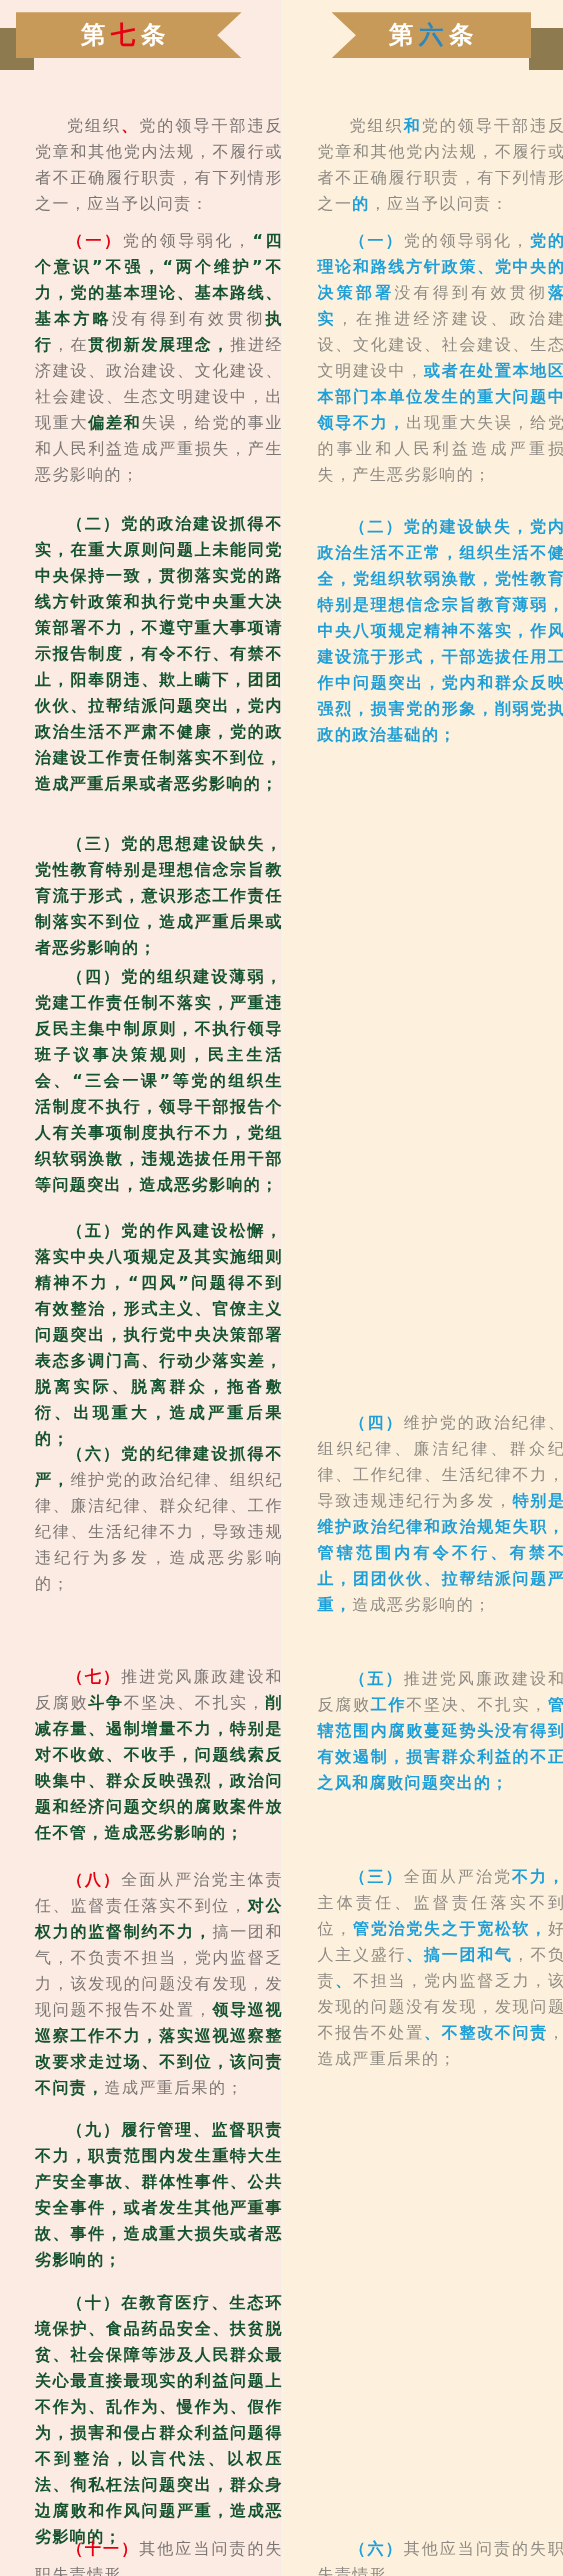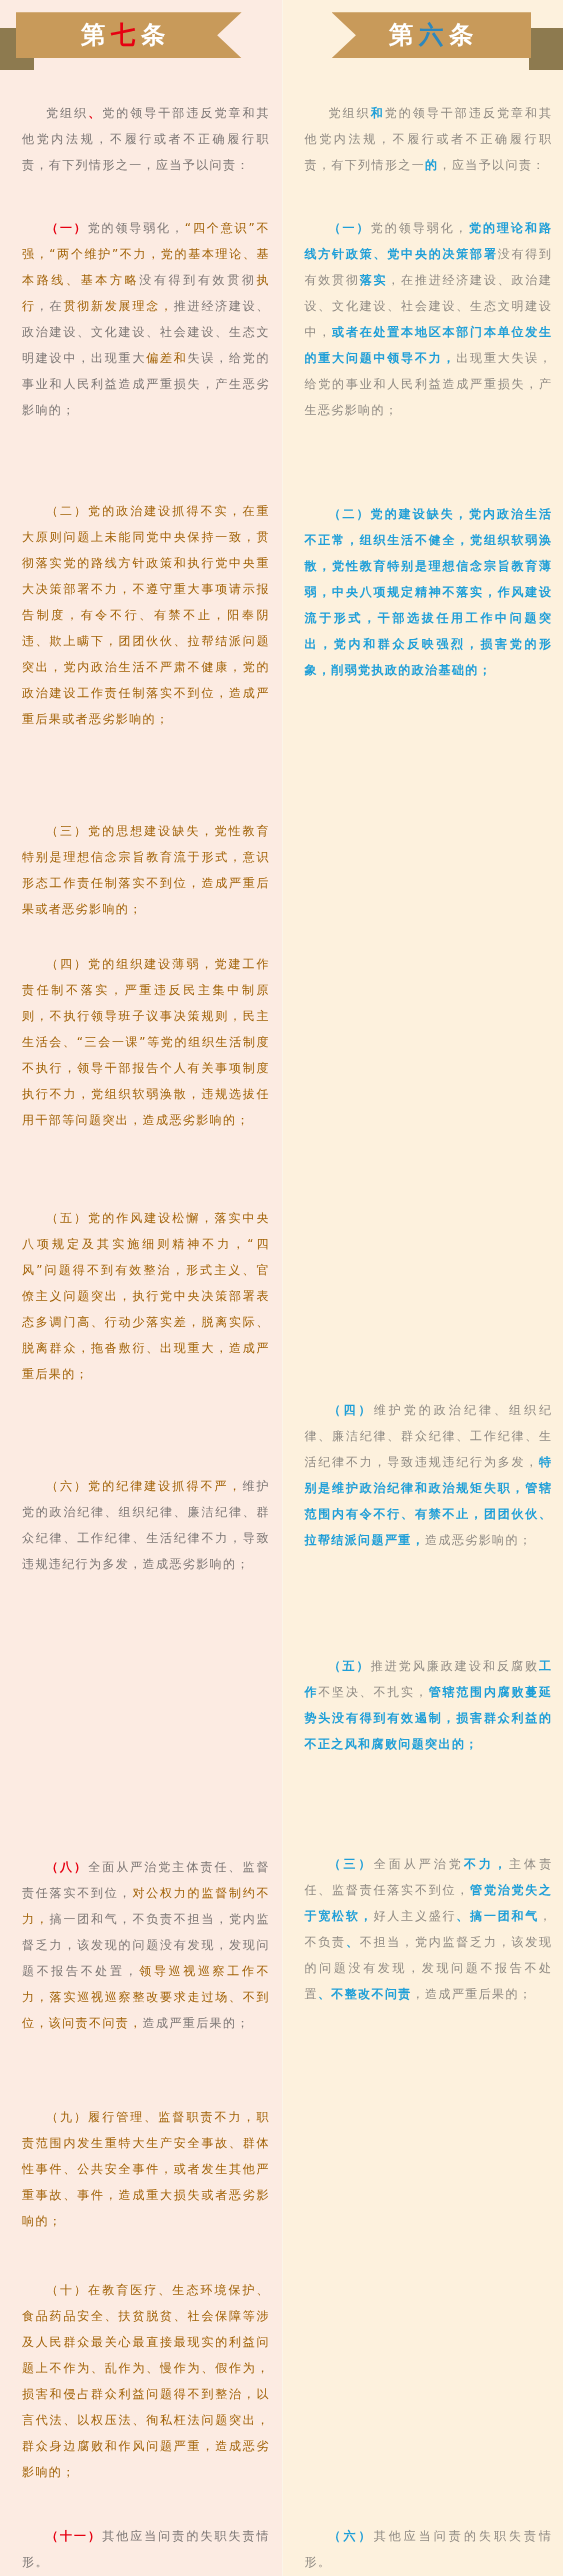--- a/index.html
+++ b/index.html
@@ -18,27 +18,27 @@
         color:#ffffff;font-size:24.4px;font-weight:700;letter-spacing:5.6px;
         display:flex;align-items:center;justify-content:center;}
   .band-left{left:16px;width:220px;padding-right:5.6px;
         clip-path:polygon(0 0,100% 0,calc(100% - 24.4px) 50%,100% 100%,0 100%);}
   .band-right{left:49px;width:194px;padding-left:5.6px;
         clip-path:polygon(0 0,100% 0,100% 100%,0 100%,24.4px 50%);}
   .col-left .band .num{color:#e60012;}
   .col-right .band .num{color:#2d87bc;}
 
   
-  .para{position:absolute;left:0;margin:5px;padding:0 17px;width:248px;
-        font-size:12px;line-height:26px;letter-spacing:1.4px;
+  .para{position:absolute;left:0;margin:18px;padding:0 17px;width:248px;
+        font-size:16px;line-height:26px;letter-spacing:1.4px;
         text-align:justify;text-indent:2em;}
   .col-left .para{color:#7b7674;}
   .col-right .para{color:#8f8a83;}
   .seg-t{font-weight:400;}
-  .col-left .seg-em{color:#a16207;font-weight:400;}
+  .col-left .seg-em{color:#14532d;font-weight:700;}
   .col-left .seg-num{color:#e60012;font-weight:700;}
   .col-right .seg-em{color:#1f9fd8;font-weight:700;}
   .col-right .seg-num{color:#1f9fd8;font-weight:700;}
 </style>
 </head>
 <body>
 
 <div class="page">
 
   <section class="col col-left">
@@ -49,21 +49,22 @@
           <span class="num">七</span>
           <span>条</span>
       </div>
     </div>
     <p class="para" style="top:95px"><span class="seg-t">党组织</span><span class="seg-num">、</span><span class="seg-t">党的领导干部违反党章和其他党内法规，不履行或者不正确履行职责，有下列情形之一，应当予以问责：</span></p>
     <p class="para" style="top:210px"><span class="seg-num">（一）</span><span class="seg-t">党的领导弱化，</span><span class="seg-em">“四个意识”不强，“两个维护”不力，党的基本理论、基本路线、基本方略</span><span class="seg-t">没有得到有效贯彻</span><span class="seg-em">执行</span><span class="seg-t">，在</span><span class="seg-em">贯彻新发展理念，</span><span class="seg-t">推进经济建设、政治建设、文化建设、社会建设、生态文明建设中，出现重大</span><span class="seg-em">偏差和</span><span class="seg-t">失误，给党的事业和人民利益造成严重损失，产生恶劣影响的；</span></p>
     <p class="para" style="top:493px"><span class="seg-em">（二）党的政治建设抓得不实，在重大原则问题上未能同党中央保持一致，贯彻落实党的路线方针政策和执行党中央重大决策部署不力，不遵守重大事项请示报告制度，有令不行、有禁不止，阳奉阴违、欺上瞒下，团团伙伙、拉帮结派问题突出，党内政治生活不严肃不健康，党的政治建设工作责任制落实不到位，造成严重后果或者恶劣影响的；</span></p>
     <p class="para" style="top:813px"><span class="seg-em">（三）党的思想建设缺失，党性教育特别是理想信念宗旨教育流于形式，意识形态工作责任制落实不到位，造成严重后果或者恶劣影响的；</span></p>
     <p class="para" style="top:946px"><span class="seg-em">（四）党的组织建设薄弱，党建工作责任制不落实，严重违反民主集中制原则，不执行领导班子议事决策规则，民主生活会、“三会一课”等党的组织生活制度不执行，领导干部报告个人有关事项制度执行不力，党组织软弱涣散，违规选拔任用干部等问题突出，造成恶劣影响的；</span></p>
     <p class="para" style="top:1200px"><span class="seg-em">（五）党的作风建设松懈，落实中央八项规定及其实施细则精神不力，“四风”问题得不到有效整治，形式主义、官僚主义问题突出，执行党中央决策部署表态多调门高、行动少落实差，脱离实际、脱离群众，拖沓敷衍、出现重大，造成严重后果的；</span></p>
-    <p class="para" style="top:1468px"><span class="seg-em">（六）党的纪律建设抓得不严，</span><span class="seg-t">维护党的政治纪律、组织纪律、廉洁纪律、群众纪律、工作纪律、生活纪律不力，导致违规违纪行为多发，造成恶劣影响的；</span></p>
+    <p class="para" style="top:1423px"><span class="seg-em">（六）党的纪律建设抓得不严，</span><span class="seg-t">维护党的政治纪律、组织纪律、廉洁纪律、群众纪律、工作纪律、生活纪律不力，导致违规违纪行为多发，造成恶劣影响的；</span></p>
+    <p class="para" style="top:1646px"><span class="seg-num">（七）</span><span class="seg-t">推进党风廉政建设和反腐败</span><span class="seg-em">斗争</span><span class="seg-t">不坚决、不扎实，</span><span class="seg-em">削减存量、遏制增量不力，特别是对不收敛、不收手，问题线索反映集中、群众反映强烈，政治问题和经济问题交织的腐败案件放任不管，造成恶劣影响的；</span></p>
     <p class="para" style="top:1849px"><span class="seg-num">（八）</span><span class="seg-t">全面从严治党主体责任、监督责任落实不到位，</span><span class="seg-em">对公权力的监督制约不力，</span><span class="seg-t">搞一团和气，不负责不担当，党内监督乏力，该发现的问题没有发现，发现问题不报告不处置，</span><span class="seg-em">领导巡视巡察工作不力，落实巡视巡察整改要求走过场、不到位，该问责不问责，</span><span class="seg-t">造成严重后果的；</span></p>
     <p class="para" style="top:2272px"><span class="seg-em">（十）在教育医疗、生态环境保护、食品药品安全、扶贫脱贫、社会保障等涉及人民群众最关心最直接最现实的利益问题上不作为、乱作为、慢作为、假作为，损害和侵占群众利益问题得不到整治，以言代法、以权压法、徇私枉法问题突出，群众身边腐败和作风问题严重，造成恶劣影响的；</span></p>
     <p class="para" style="top:2099px"><span class="seg-em">（九）履行管理、监督职责不力，职责范围内发生重特大生产安全事故、群体性事件、公共安全事件，或者发生其他严重事故、事件，造成重大损失或者恶劣影响的；</span></p>
     <p class="para" style="top:2518px"><span class="seg-num">（十一）</span><span class="seg-t">其他应当问责的失职失责情形。</span></p>
   </section>
 
   <section class="col col-right">
     <div class="banner">
       <div class="fold fold-right"></div>
       <div class="band band-right">

